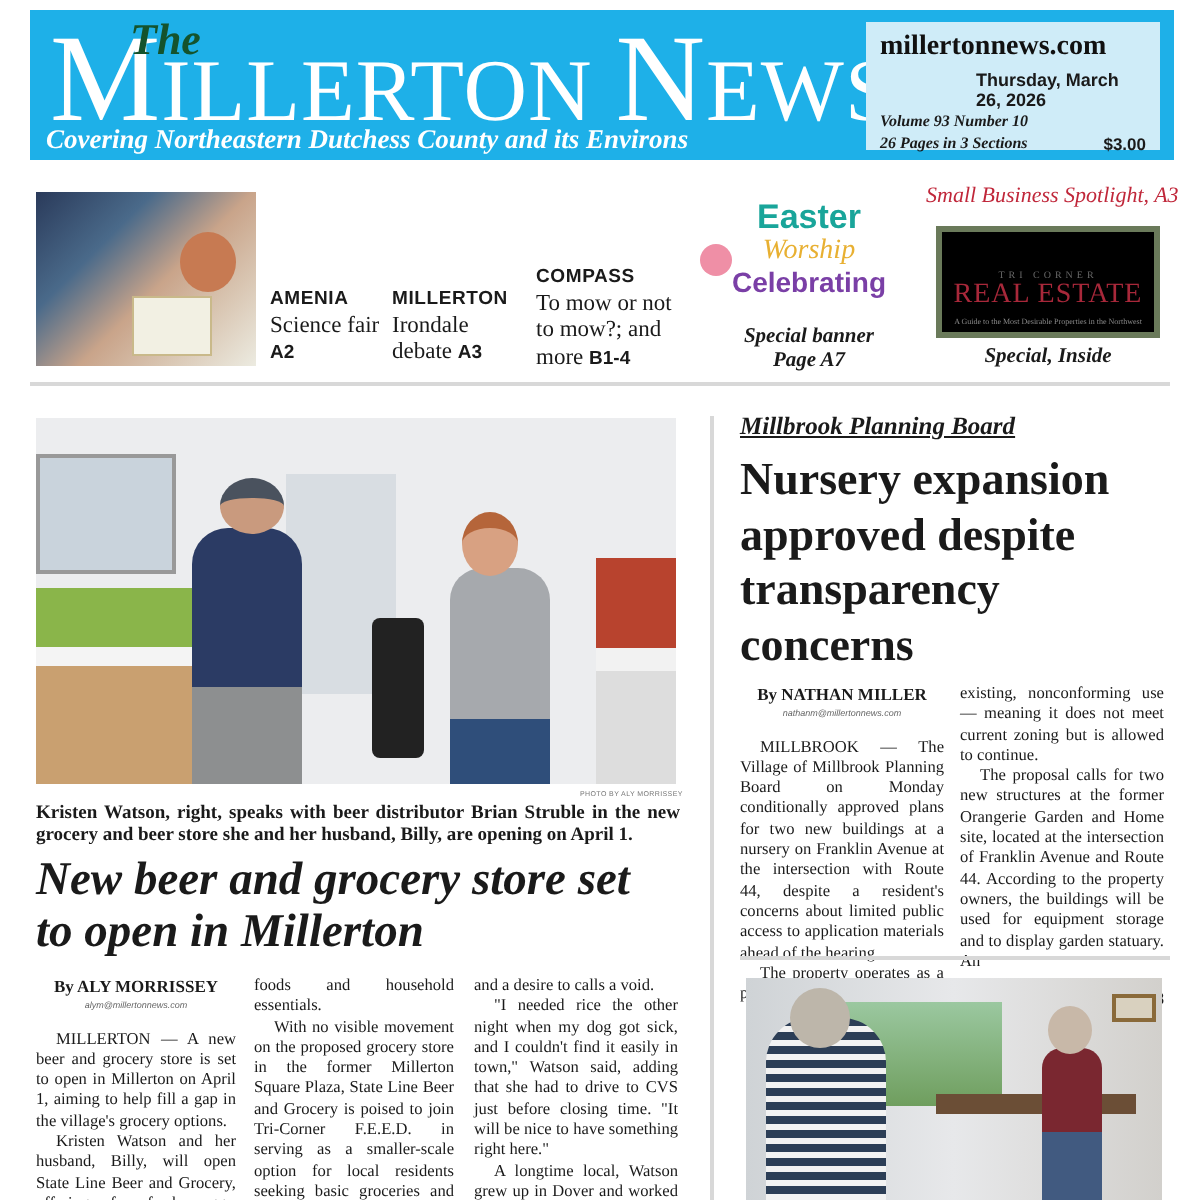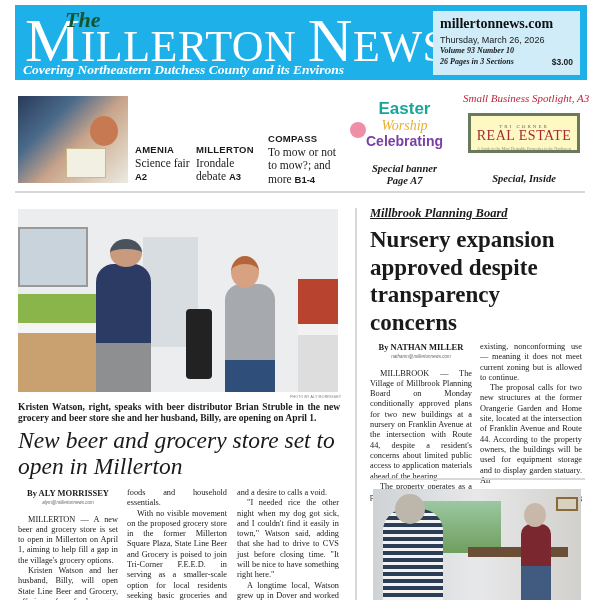--- a/index.html
+++ b/index.html
@@ -8,40 +8,40 @@
 
   
   .masthead { position: absolute; left: 15px; top: 5px; width: 572px; height: 75px; background: #1eb0e8; }
   .mh-the { position: absolute; left: 50px; top: 2px; color: #14532d; font-style: italic; font-weight: bold; font-size: 22px; }
   .mh-title { position: absolute; left: 10px; top: 4px; color: #fff; font-size: 52px; line-height: 62px; letter-spacing: 0.5px; white-space: nowrap; }
   .mh-title .big { font-size: 62px; }
   .mh-title .sc { font-size: 44px; }
   .mh-tag { position: absolute; left: 8px; top: 57px; color: #fff; font-style: italic; font-weight: bold; font-size: 13.5px; white-space: nowrap; }
   .infobox { position: absolute; left: 418px; top: 6px; width: 147px; height: 64px; background: #cfecf8; padding: 5px 7px; }
   .ib-url { font-size: 14px; font-weight: bold; color: #111; }
-  .ib-date { font-family: "Liberation Sans", "DejaVu Sans", sans-serif; font-size: 9px; font-weight: normal; margin-top: 3px; }
+  .ib-date { font-family: "Liberation Sans", "DejaVu Sans", sans-serif; font-size: 9px; font-weight: bold; margin-top: 3px; margin-left: 48px; }
   .ib-vol, .ib-pages { font-size: 8px; font-style: italic; font-weight: bold; line-height: 11px; }
   .ib-row { display: flex; justify-content: space-between; align-items: center; }
   .ib-price { font-family: "Liberation Sans", "DejaVu Sans", sans-serif; font-size: 8.5px; font-weight: bold; }
 
   
   .teaser-photo { position: absolute; left: 18px; top: 96px; width: 110px; height: 87px; background: linear-gradient(135deg,#2a3a5a 0%,#4a6a8a 30%,#c9a48a 55%,#d8c4b0 75%,#ecebe1 100%); overflow: hidden; }
   .teaser-photo .cert { position: absolute; left: 48px; top: 52px; width: 40px; height: 30px; background: #f2f0e3; border: 1px solid #c9b98a; }
   .teaser-photo .head { position: absolute; left: 72px; top: 20px; width: 28px; height: 30px; border-radius: 50%; background: #c77a52; }
   .teaser { position: absolute; top: 143px; font-size: 11.5px; line-height: 13.5px; }
   .teaser .kick { font-family: "Liberation Sans", "DejaVu Sans", sans-serif; font-weight: bold; font-size: 9.5px; letter-spacing: 0.3px; }
   .teaser b.pg { font-family: "Liberation Sans", "DejaVu Sans", sans-serif; font-size: 9.5px; }
   .easter { position: absolute; left: 352px; top: 100px; width: 105px; height: 62px; text-align: center; }
   .easter .e1 { font-family: "Liberation Sans", "DejaVu Sans", sans-serif; font-weight: bold; font-size: 17px; color: #19a59a; line-height: 18px; }
   .easter .e2 { font-style: italic; font-size: 14px; color: #e8b032; line-height: 15px; }
   .easter .e3 { font-family: "Liberation Sans", "DejaVu Sans", sans-serif; font-weight: bold; font-size: 14px; color: #7a3fa6; line-height: 16px; }
   .easter .lily { position: absolute; left: -2px; top: 22px; width: 16px; height: 16px; border-radius: 50%; background: #ef8fa6; }
   .easter-cap { position: absolute; left: 357px; top: 163px; width: 95px; text-align: center; font-style: italic; font-weight: bold; font-size: 10.5px; line-height: 12px; }
   .spotlight { position: absolute; left: 463px; top: 92px; font-style: italic; font-weight: normal; font-size: 11px; color: #c0273a; }
-  .re-box { position: absolute; left: 468px; top: 113px; width: 112px; height: 40px; background: #fef9c3; border: 3px solid #6a7a5a; text-align: center; padding-top: 8px; }
+  .re-box { position: absolute; left: 468px; top: 113px; width: 112px; height: 56px; background: #000000; border: 3px solid #6a7a5a; text-align: center; padding-top: 20px; }
   .re-box .s1 { font-size: 5px; color: #666; letter-spacing: 2px; }
   .re-box .s2 { font-size: 14px; color: #a8283a; letter-spacing: 0.5px; line-height: 14px; }
   .re-box .s3 { font-size: 4px; color: #888; margin-top: 3px; }
   .re-cap { position: absolute; left: 468px; top: 173px; width: 112px; text-align: center; font-style: italic; font-weight: bold; font-size: 10.5px; }
 
   .hr { position: absolute; height: 2px; background: #d8d8d8; }
   .vr { position: absolute; width: 2px; background: #d8d8d8; }
 
   
   .main-photo { position: absolute; left: 18px; top: 209px; width: 320px; height: 183px; background: #ecedef; overflow: hidden; }
@@ -50,21 +50,21 @@
   .mp-door { position: absolute; left: 125px; top: 28px; width: 55px; height: 110px; background: #d8dde2; }
   .mp-man { position: absolute; left: 78px; top: 55px; width: 55px; height: 128px; background: linear-gradient(#2b3b64 0 62%, #8d8f90 62% 100%); border-radius: 18px 18px 0 0; }
   .mp-man-head { position: absolute; left: 92px; top: 30px; width: 32px; height: 28px; border-radius: 50%; background: #c99a7e; border-top: 10px solid #4a525e; }
   .mp-woman { position: absolute; left: 207px; top: 75px; width: 50px; height: 108px; background: linear-gradient(#a6a9ad 0 70%, #2f4e7a 70% 100%); border-radius: 16px 16px 0 0; }
   .mp-woman-head { position: absolute; left: 213px; top: 47px; width: 28px; height: 32px; border-radius: 50%; background: #d8a182; border-top: 8px solid #b5653a; }
   .mp-chair { position: absolute; left: 168px; top: 100px; width: 26px; height: 70px; background: #222; border-radius: 4px; }
   .mp-shelf-r { position: absolute; right: 0; top: 70px; width: 40px; height: 113px; background: linear-gradient(#b8432e 0 40%, #f2f2f2 40% 50%, #ddd 50% 100%); }
   .credit { position: absolute; left: 290px; top: 395px; font-family: "Liberation Sans", "DejaVu Sans", sans-serif; font-size: 3.5px; color: #777; letter-spacing: 0.2px; }
   .caption { position: absolute; left: 18px; top: 402px; width: 322px; font-size: 9.5px; font-weight: bold; line-height: 11px; text-align: justify; }
 
-  .hl-main { position: absolute; left: 18px; top: 427px; width: 320px; font-style: italic; font-weight: normal; font-size: 23.5px; line-height: 26px; }
+  .hl-main { position: absolute; left: 18px; top: 427px; width: 320px; font-style: italic; font-weight: bold; font-size: 23.5px; line-height: 26px; }
 
   .byline { text-align: center; }
   .byline .by { font-size: 8.5px; font-weight: bold; }
   .byline .em { font-family: "Liberation Sans", "DejaVu Sans", sans-serif; font-size: 4.5px; color: #666; font-style: italic; }
   .col { position: absolute; font-size: 8.3px; line-height: 10.3px; text-align: justify; hyphens: auto; }
   .col p { text-indent: 10px; }
   .col p.noi { text-indent: 0; }
   .see { text-align: right; font-weight: bold; font-size: 8.5px; margin-top: 8px; }
 
   

